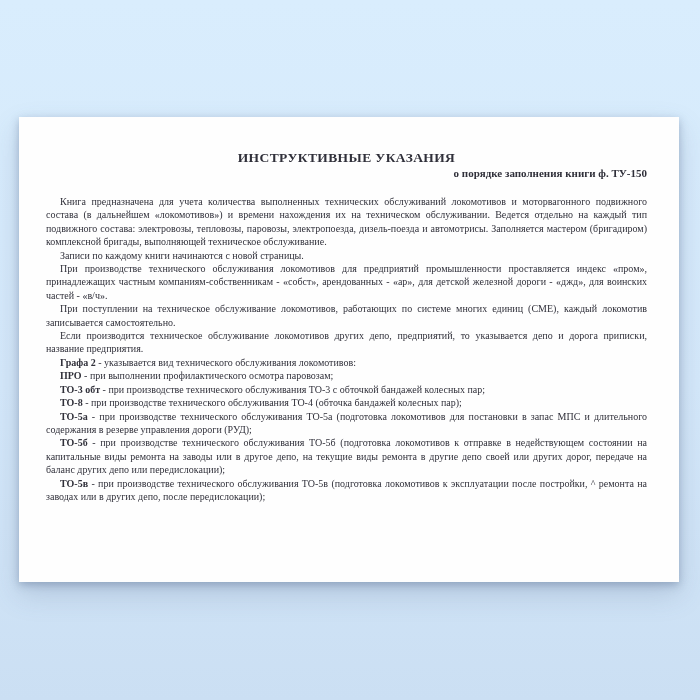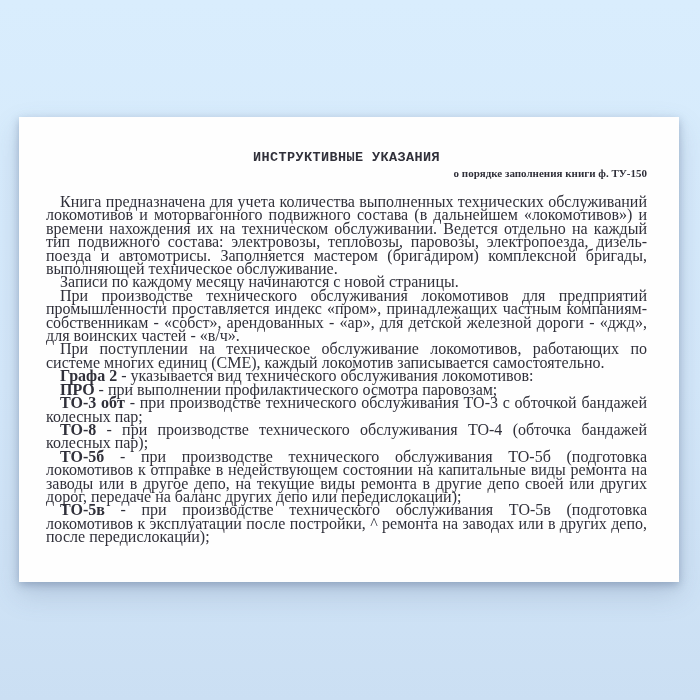--- a/index.html
+++ b/index.html
@@ -31,56 +31,57 @@
     box-shadow: 0 3px 8px rgba(80, 100, 135, 0.38),
                 0 12px 26px rgba(80, 100, 135, 0.22);
   }
   .doc-title {
     margin: 0;
     font-size: 13.5px;
     line-height: 16px;
     font-weight: bold;
     text-align: center;
     letter-spacing: 0.4px;
-    font-family: Liberation Mono, monospace;
   }
   .doc-subtitle {
     margin: 1px 0 0 0;
     font-size: 11px;
     line-height: 13px;
     font-weight: bold;
     text-align: right;
   }
   .doc-body {
     margin-top: 15px;
-    font-size: 16px;
+    font-size: 10px;
     line-height: 13.4px;
     text-align: justify;
   }
   .para {
     margin: 0;
     text-indent: 14px;
   }
   .lead {
     font-weight: bold;
   }
 </style>
 </head>
 <body>
 
 <div class="scene">
   <div class="page">
     <h1 class="doc-title">ИНСТРУКТИВНЫЕ УКАЗАНИЯ</h1>
     <h2 class="doc-subtitle">о порядке заполнения книги ф. ТУ-150</h2>
     <div class="doc-body">
       <p class="para"><b class="lead"></b><span>Книга предназначена для учета количества выполненных технических обслуживаний локомотивов и моторвагонного подвижного состава (в дальнейшем «локомотивов») и времени нахождения их на техническом обслуживании. Ведется отдельно на каждый тип подвижного состава: электровозы, тепловозы, паровозы, электропоезда, дизель-поезда и автомотрисы. Заполняется мастером (бригадиром) комплексной бригады, выполняющей техническое обслуживание.</span></p>
-      <p class="para"><b class="lead"></b><span>Записи по каждому месяцу начинаются с новой страницы.</span></p>
+      <p class="para"><b class="lead"></b><span>Записи по каждому книги начинаются с новой страницы.</span></p>
       <p class="para"><b class="lead"></b><span>При производстве технического обслуживания локомотивов для предприятий промышленности проставляется индекс «пром», принадлежащих частным компаниям-собственникам - «собст», арендованных - «ар», для детской железной дороги - «джд», для воинских частей - «в/ч».</span></p>
       <p class="para"><b class="lead"></b><span>При поступлении на техническое обслуживание локомотивов, работающих по системе многих единиц (СМЕ), каждый локомотив записывается самостоятельно.</span></p>
+      <p class="para"><b class="lead"></b><span>Если производится техническое обслуживание локомотивов других депо, предприятий, то указывается депо и дорога приписки, название предприятия.</span></p>
       <p class="para"><b class="lead">Графа 2</b><span> - указывается вид технического обслуживания локомотивов:</span></p>
       <p class="para"><b class="lead">ПРО</b><span> - при выполнении профилактического осмотра паровозам;</span></p>
       <p class="para"><b class="lead">ТО-3 обт</b><span> - при производстве технического обслуживания ТО-3 с обточкой бандажей колесных пар;</span></p>
       <p class="para"><b class="lead">ТО-8</b><span> - при производстве технического обслуживания ТО-4 (обточка бандажей колесных пар);</span></p>
+      <p class="para"><b class="lead">ТО-5а</b><span> - при производстве технического обслуживания ТО-5а (подготовка локомотивов для постановки в запас МПС и длительного содержания в резерве управления дороги (РУД);</span></p>
       <p class="para"><b class="lead">ТО-5б</b><span> - при производстве технического обслуживания ТО-5б (подготовка локомотивов к отправке в недействующем состоянии на капитальные виды ремонта на заводы или в другое депо, на текущие виды ремонта в другие депо своей или других дорог, передаче на баланс других депо или передислокации);</span></p>
       <p class="para"><b class="lead">ТО-5в</b><span> - при производстве технического обслуживания ТО-5в (подготовка локомотивов к эксплуатации после постройки, ^ ремонта на заводах или в других депо, после передислокации);</span></p>
     </div>
   </div>
 </div>
 
 </body></html>

